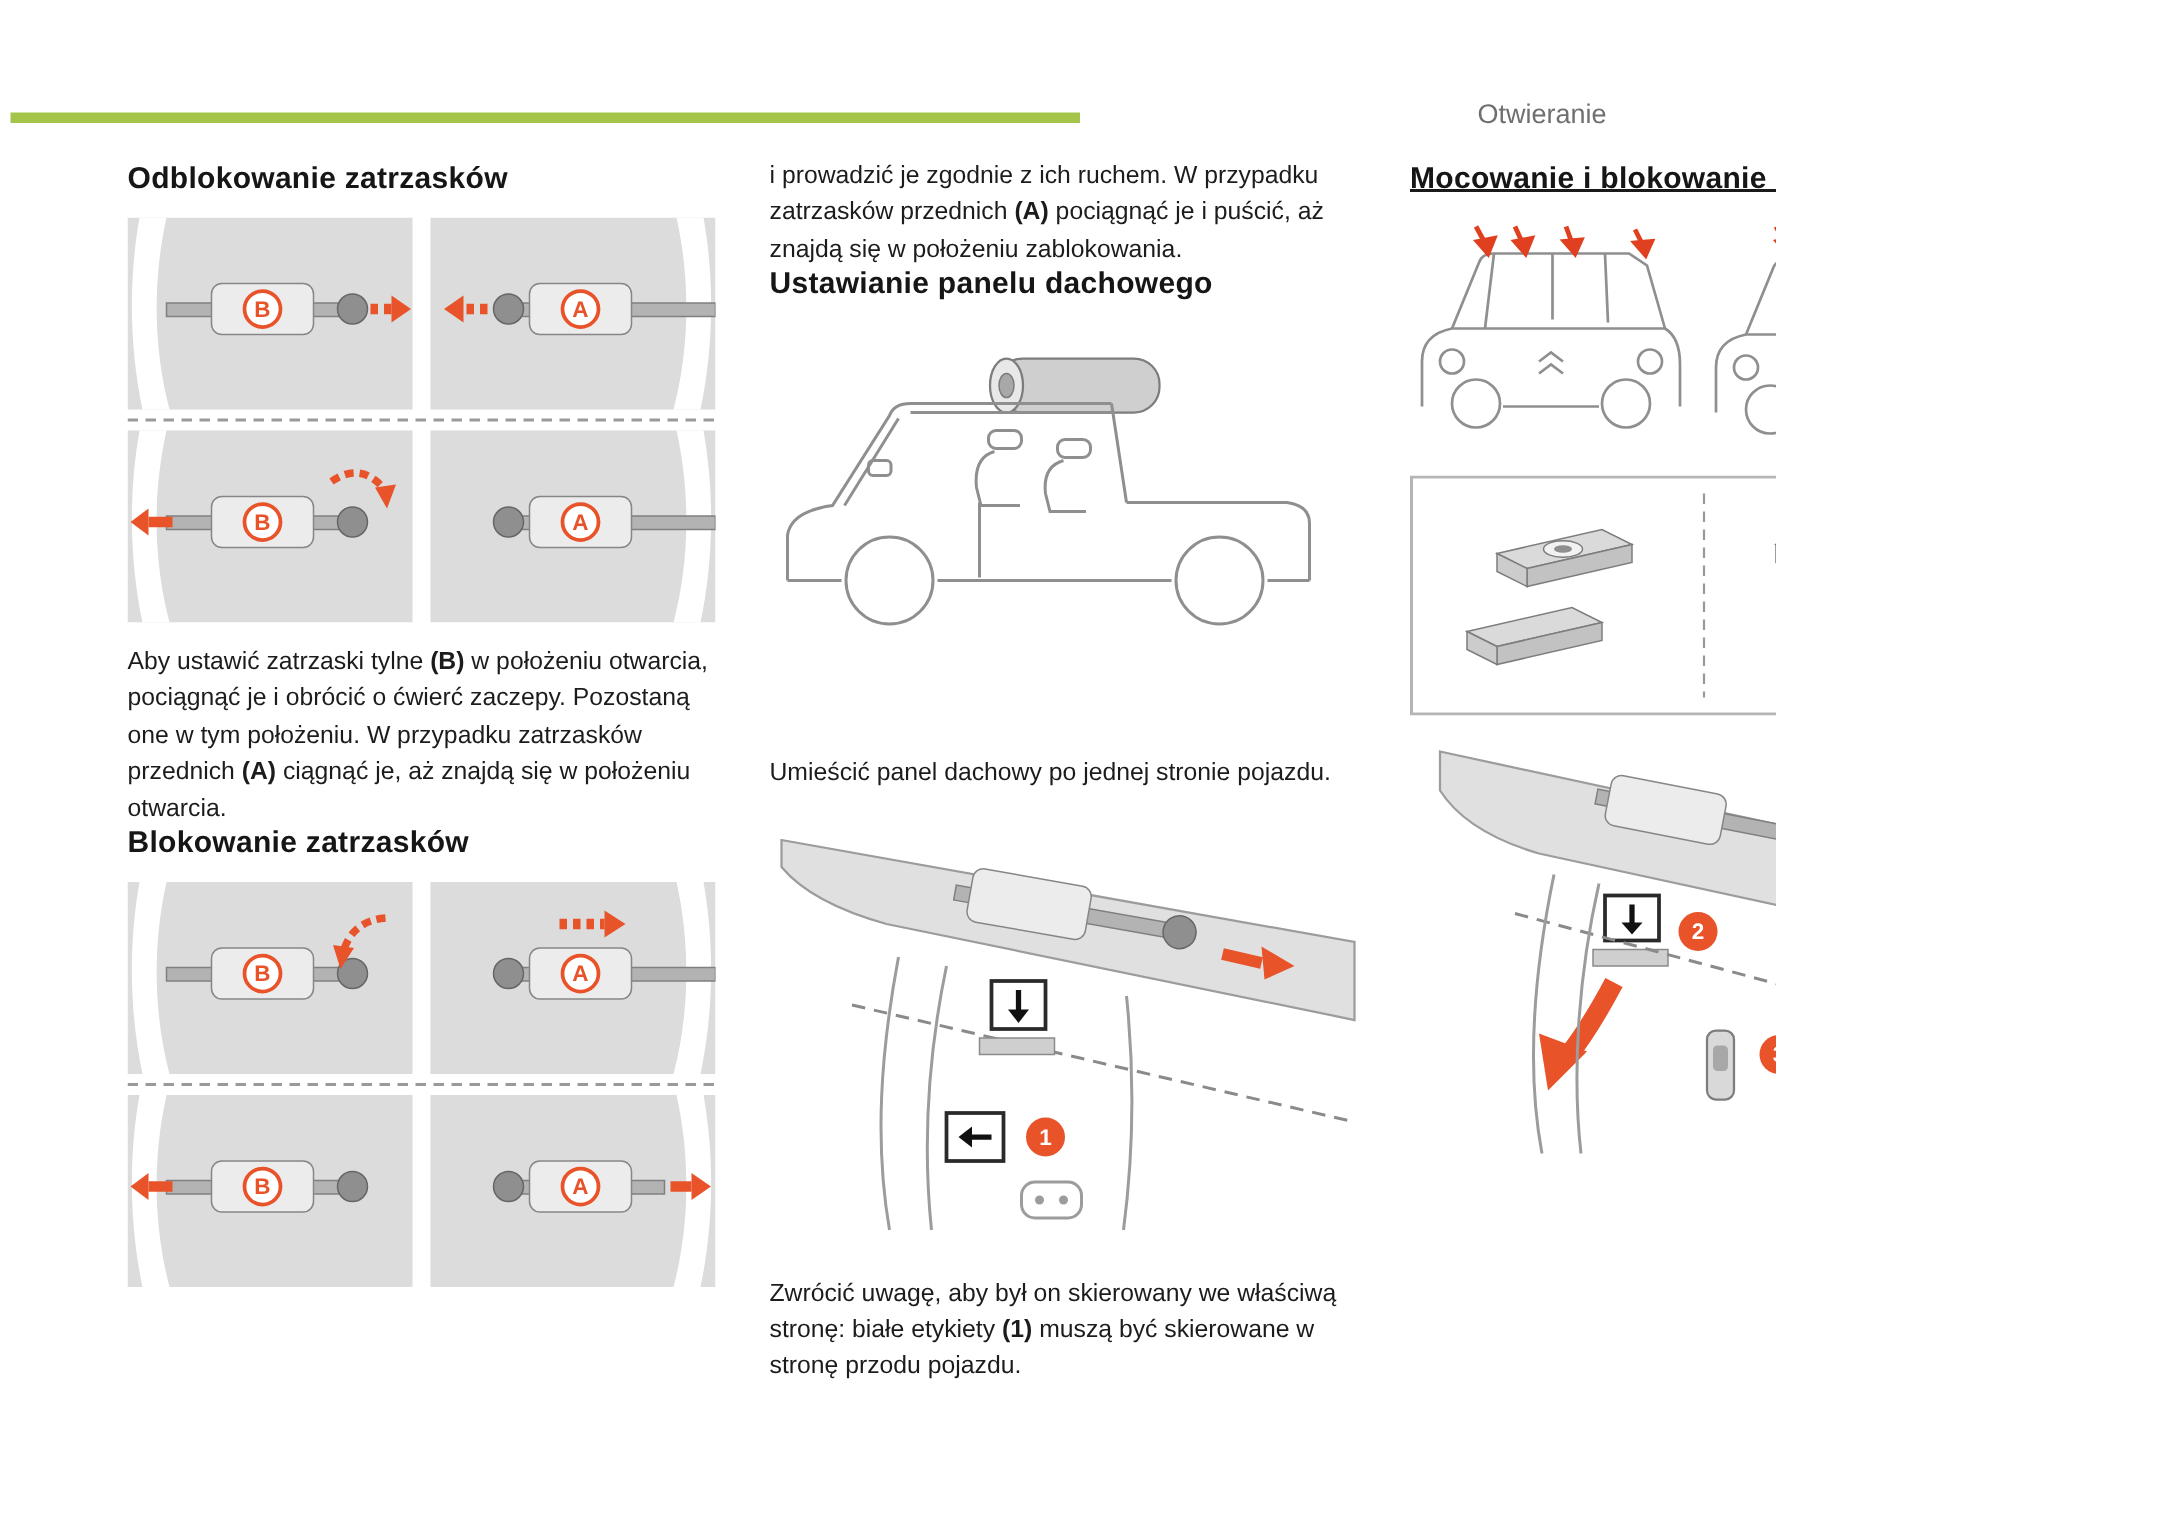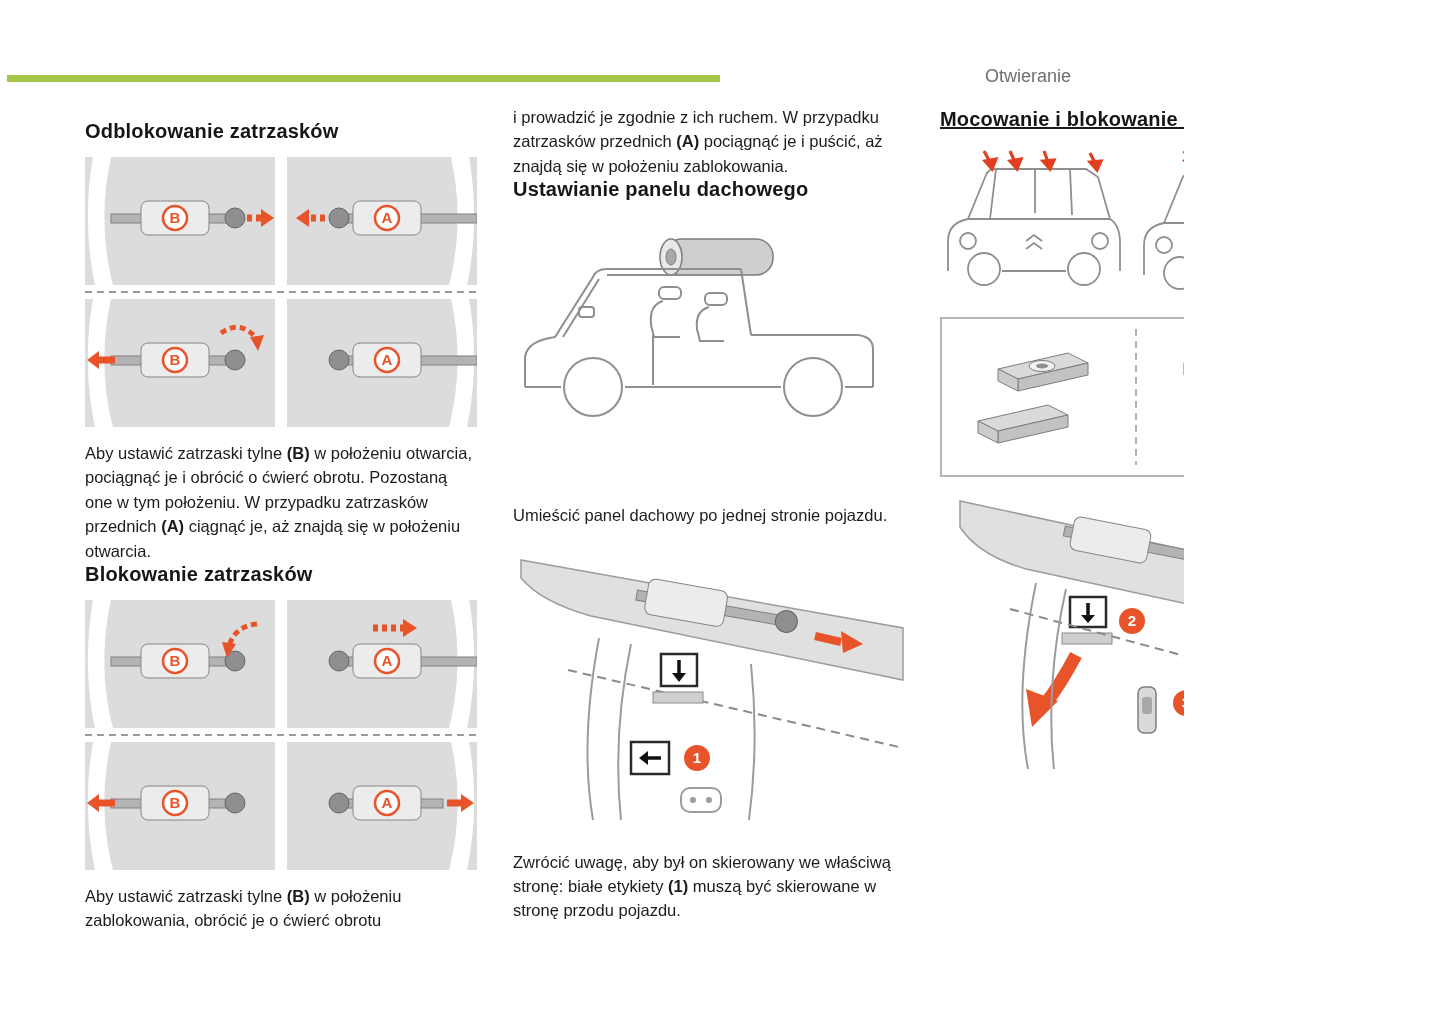--- a/index.html
+++ b/index.html
@@ -6,21 +6,21 @@
   html,body { background:#ffffff; }
   body { font-family:"Liberation Sans","DejaVu Sans",sans-serif; color:#1a1a1a; }
   .page { position:relative; width:1184px; height:1019px; background:#fff; overflow:hidden; }
 
   .green-bar { position:absolute; left:7px; top:75px; width:713px; height:7px; background:#a5c54a; }
   .header-label { position:absolute; right:113px; top:66px; font-size:18px; color:#6f6f6f; }
   .chapter-num { position:absolute; left:1356px; top:182px; font-size:80px; font-weight:bold; color:#a5c54a; line-height:1; }
   .page-num { position:absolute; left:1382px; top:946px; font-size:16px; font-weight:bold; color:#4d4d4d;text-align:center; }
 
   .col { position:absolute; top:108px; }
-  .col1 { left:85px;  width:392px;margin-top:12px; }
+  .col1 { left:85px;  width:392px; }
   .col2 { left:513px; width:396px; top:105px; }
   .col3 { left:940px; width:392px;text-decoration:underline; }
 
   h2.section { font-size:20px; font-weight:bold; color:#161616; margin:0 0 14px 0; letter-spacing:.2px; }
   p.body { font-size:16.5px; line-height:1.48; color:#1c1c1c; }
   .mt8{margin-top:8px;} .mt12{margin-top:28px;} .mt14{margin-top:14px;} .mt18{margin-top:18px;}
   .mt26{margin-top:26px;} .mt34{margin-top:34px;}
 
   figure { margin:0; }
   svg { display:block; }
@@ -89,21 +89,21 @@
           <path d="M384 142 C392 187 390 232 382 270 L364 270 C374 232 376 187 366 142 Z" fill="#fff"></path>
           <rect x="262" y="199" width="130" height="9" fill="#b3b3b3" stroke="#808080"></rect>
           <circle cx="254" cy="203" r="10" fill="#8f8f8f" stroke="#666"></circle>
           <rect x="268" y="186" width="68" height="34" rx="7" fill="#ececec" stroke="#868686"></rect>
           <circle cx="302" cy="203" r="12" fill="#fff" stroke="#e8532a" stroke-width="2.5"></circle>
           <text x="302" y="208" class="badge-letter">A</text>
         </g>
       </svg>
     </figure>
 
-    <p class="body mt14"><span>Aby ustawić zatrzaski tylne </span><b>(B)</b><span> w położeniu otwarcia, pociągnąć je i obrócić o ćwierć obrotu. Pozostaną one w tym położeniu. W przypadku zatrzasków przednich </span><b>(A)</b><span> ciągnąć je, aż znajdą się w położeniu otwarcia.</span></p>
+    <p class="body mt14"><span>Aby ustawić zatrzaski tylne </span><b>(B)</b><span> w położeniu otwarcia, pociągnąć je i obrócić o ćwierć zaczepy. Pozostaną one w tym położeniu. W przypadku zatrzasków przednich </span><b>(A)</b><span> ciągnąć je, aż znajdą się w położeniu otwarcia.</span></p>
 
     <h2 class="section mt26">Blokowanie zatrzasków</h2>
 
     <figure>
       <svg viewBox="0 0 392 270" width="392" height="270">
         <line x1="0" y1="135" x2="392" y2="135" stroke="#9a9a9a" stroke-width="2" stroke-dasharray="7 5"></line>
 
         <g>
           <rect x="0" y="0" width="190" height="128" fill="#dcdcdc"></rect>
           <path d="M8 0 C0 45 2 90 10 128 L28 128 C18 90 16 45 26 0 Z" fill="#fff"></path>
@@ -147,21 +147,20 @@
           <circle cx="254" cy="203" r="10" fill="#8f8f8f" stroke="#666"></circle>
           <rect x="268" y="186" width="68" height="34" rx="7" fill="#ececec" stroke="#868686"></rect>
           <circle cx="302" cy="203" r="12" fill="#fff" stroke="#e8532a" stroke-width="2.5"></circle>
           <text x="302" y="208" class="badge-letter">A</text>
           <line x1="362" y1="203" x2="376" y2="203" stroke="#e8532a" stroke-width="7"></line>
           <polygon points="376,194 376,212 389,203" fill="#e8532a"></polygon>
         </g>
       </svg>
     </figure>
 
-    <p class="body mt14"><span>Aby ustawić zatrzaski tylne </span><b>(B)</b><span> w położeniu zablokowania, obrócić je o ćwierć obrotu</span></p>
   </div>
 
   <div class="col col2">
 
     <p class="body"><span>i prowadzić je zgodnie z ich ruchem. W przypadku zatrzasków przednich </span><b>(A)</b><span> pociągnąć je i puścić, aż znajdą się w położeniu zablokowania.</span></p>
 
     <h2 class="section mt18">Ustawianie panelu dachowego</h2>
 
     <figure class="mt34">
       <svg viewBox="0 0 392 240" width="392" height="240">

